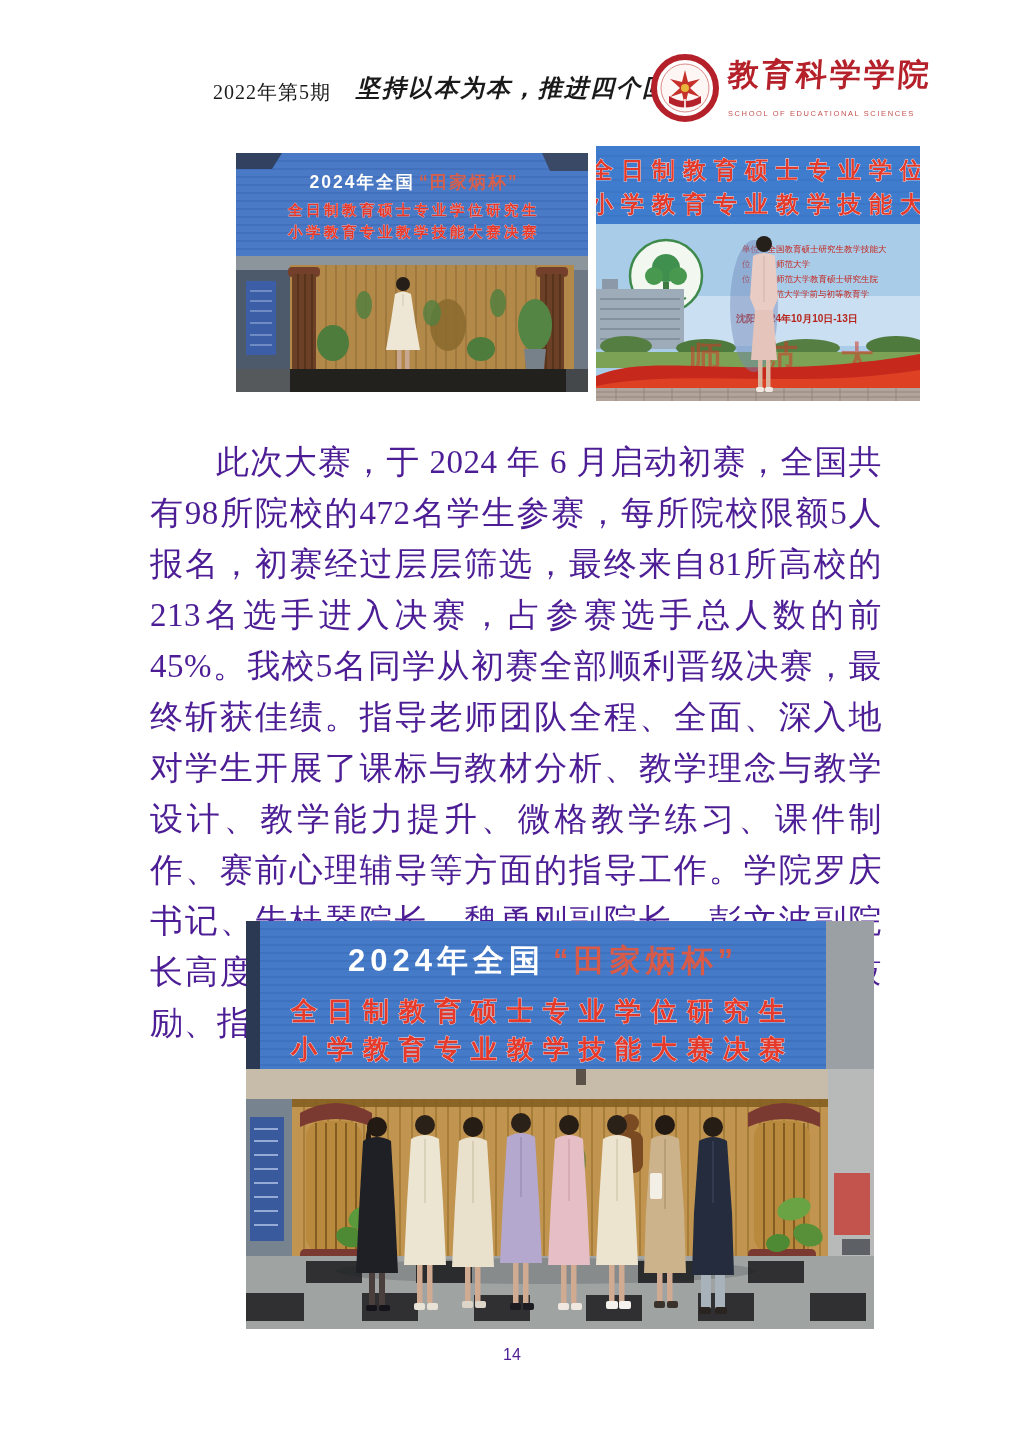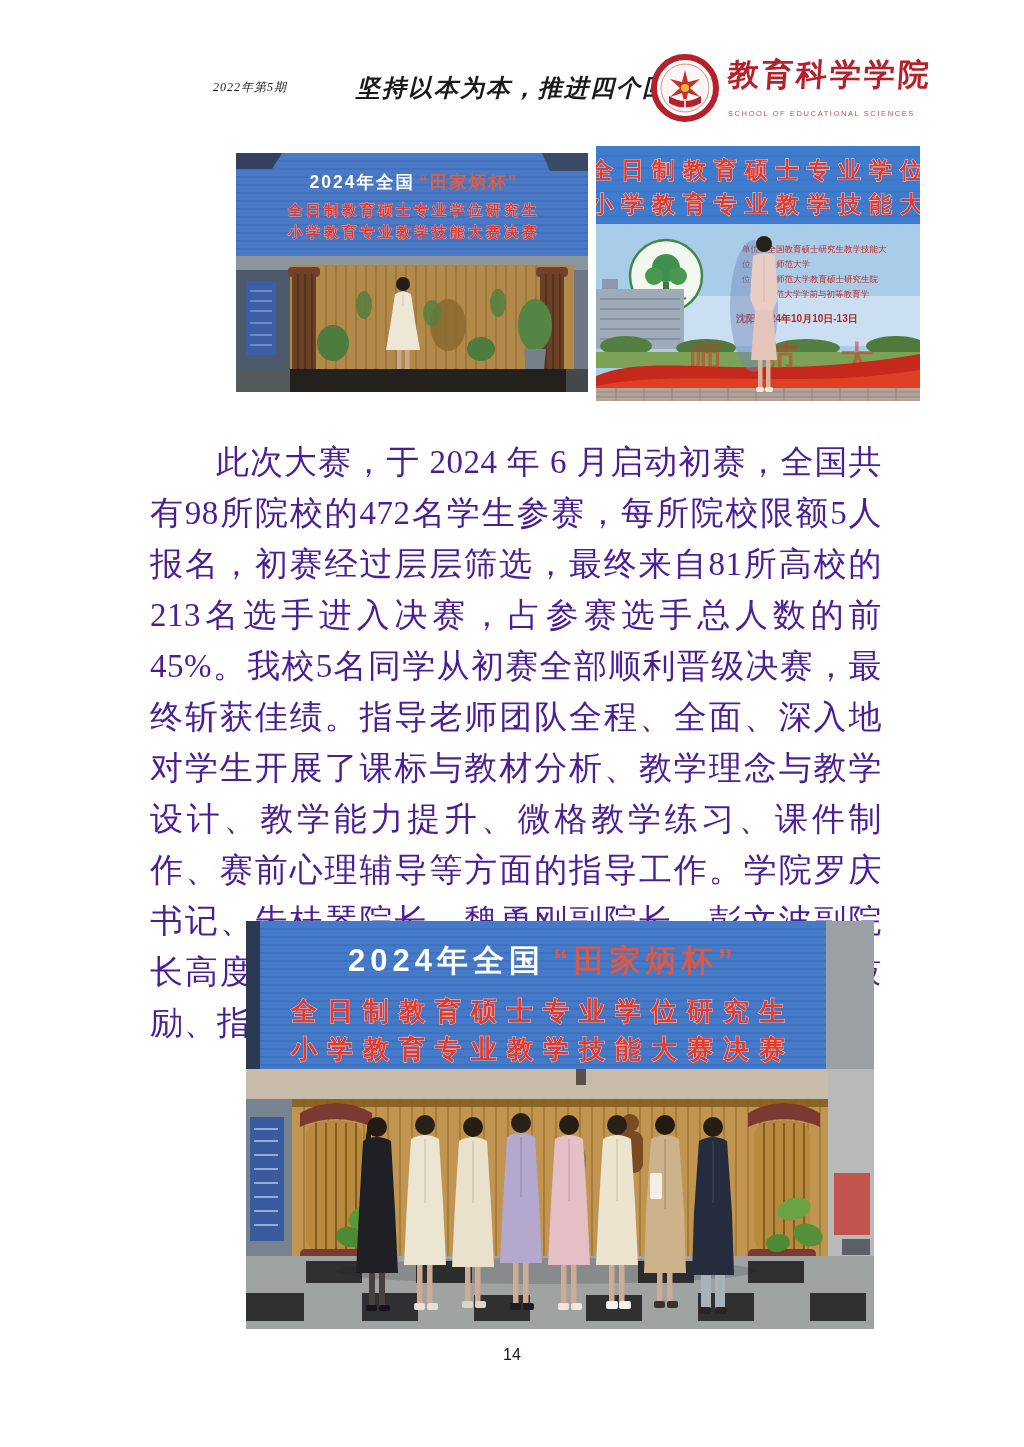--- a/index.html
+++ b/index.html
@@ -1,20 +1,20 @@
 <!DOCTYPE html>
 <html><head>
 <meta charset="utf-8">
 <style>
   html,body{margin:0;padding:0;background:#ffffff;}
   .page{position:relative;width:1024px;height:1447px;background:#ffffff;overflow:hidden;
         font-family:"Liberation Serif",serif;color:#1a1a1a;}
 
   
-  .issue{position:absolute;left:213px;top:79px;font-size:12px;letter-spacing:1px;font-style:italic;}
+  .issue{position:absolute;left:213px;top:79px;font-size:20px;letter-spacing:1px;}
   .motto{position:absolute;left:356px;top:72px;font-size:24px;font-style:italic;
          font-weight:600;letter-spacing:2px;}
   .logo{position:absolute;left:650px;top:52px;display:flex;align-items:center;gap:8px;}
   .logo-text{display:flex;flex-direction:column;line-height:1;}
   .logo-cn{font-size:31px;font-weight:bold;color:#b5212a;letter-spacing:3px;
            font-family:"Liberation Serif",serif;transform:skewX(-4deg);}
   .logo-en{font-size:7.5px;color:#c4534f;letter-spacing:1.6px;margin-top:20px;
            font-family:"Liberation Sans",sans-serif;}
 
   
@@ -24,21 +24,21 @@
   #photo-bottom{left:206px;top:905px;width:628px;height:408px;}
   .photo svg{display:block;width:100%;height:100%;font-family:"Liberation Sans",sans-serif;}
 
   
   .body-text{position:absolute;left:150px;top:404px;width:732px;
              font-size:33px;line-height:51px;text-align:justify;text-indent:2em;
              letter-spacing:0.5px;color:#4c1d95;}
 
   
   .page-number{position:absolute;left:0;top:1346px;width:100%;text-align:center;
-               font-size:16px;color:#0f172a;font-family:"Liberation Sans",sans-serif;}
+               font-size:16px;color:#4c1d95;font-family:"Liberation Sans",sans-serif;}
 </style>
 </head>
 <body>
 
 <div class="page">
 
   <div class="issue">2022年第5期</div>
   <div class="motto">坚持以本为本，推进四个回归</div>
 
   <div class="logo">

